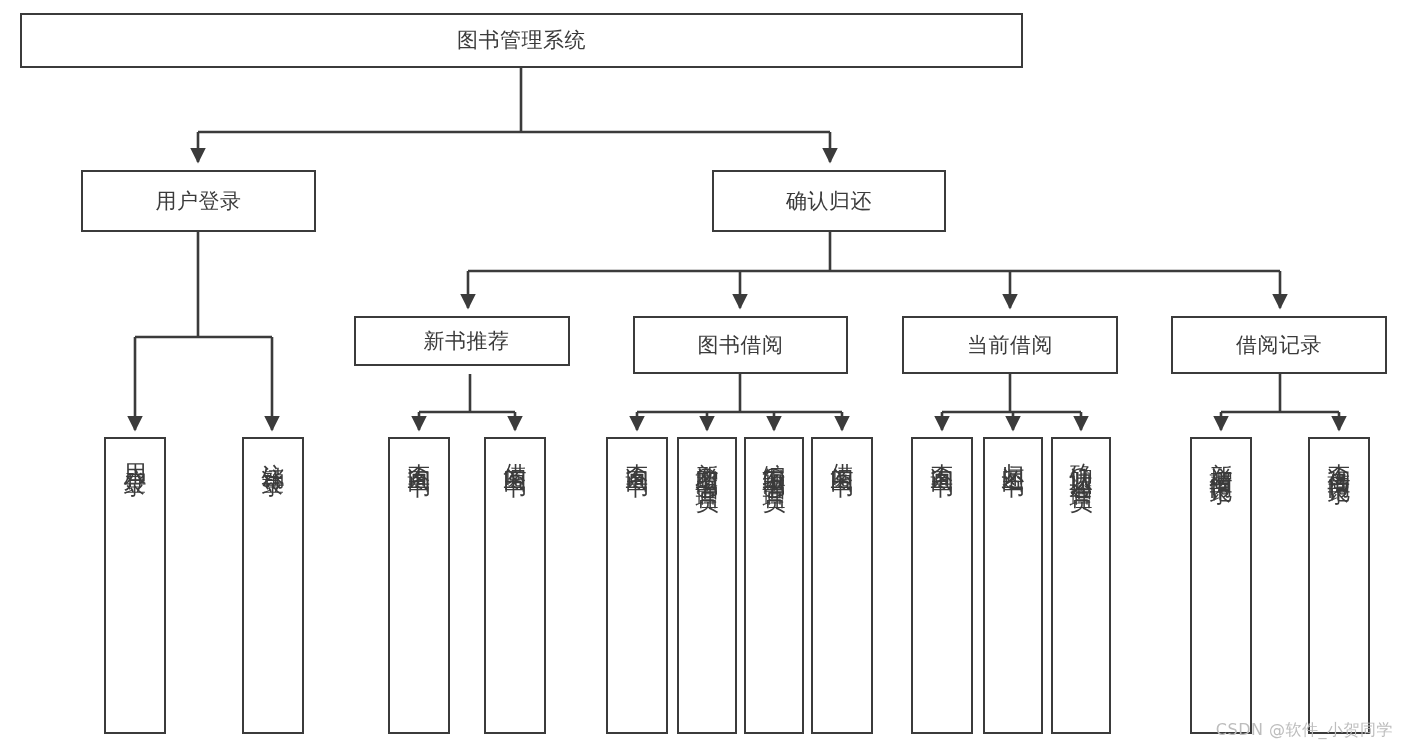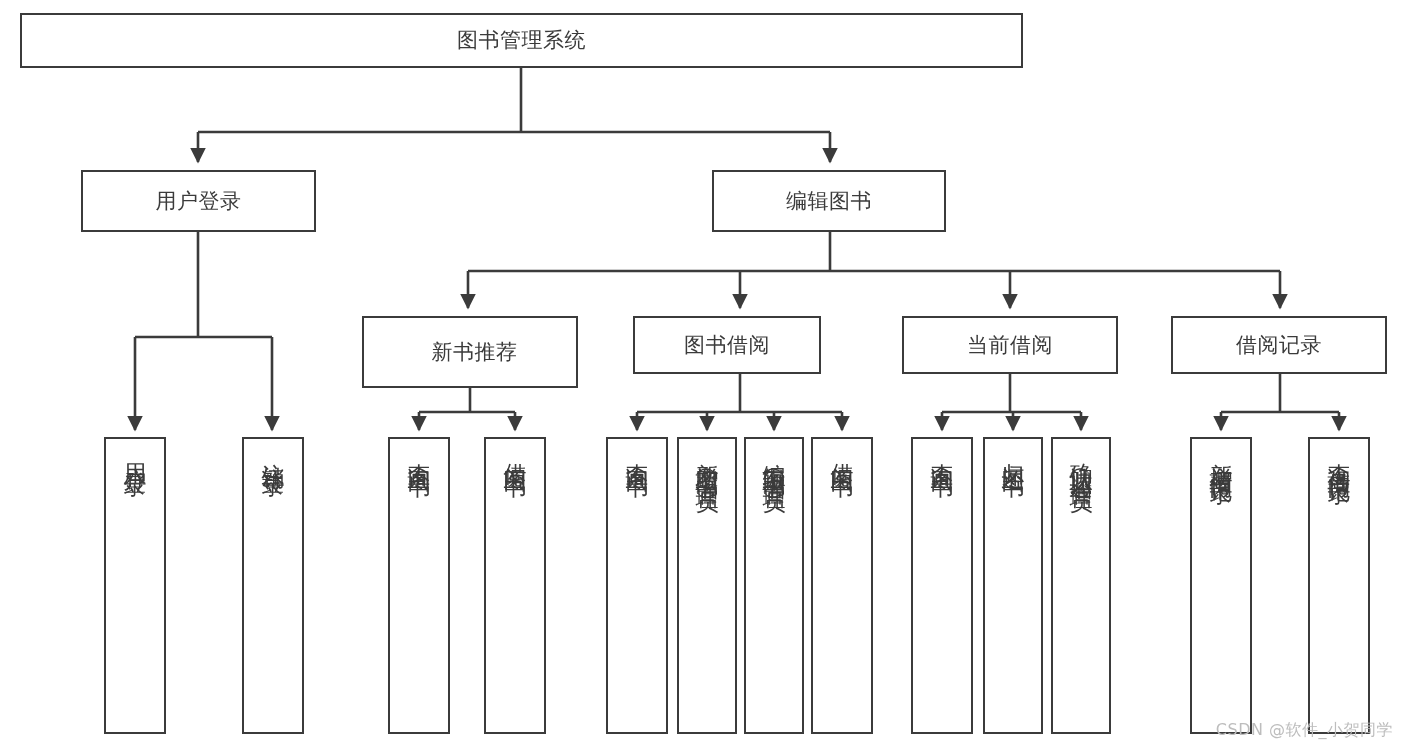--- a/index.html
+++ b/index.html
@@ -123,27 +123,27 @@
   </svg>
 
   <div class="node h" style="left:20px;top:13px;width:1003px;height:55px;">
     <span class="label">图书管理系统</span>
   </div>
 
   <div class="node h" style="left:81px;top:170px;width:235px;height:62px;">
     <span class="label">用户登录</span>
   </div>
   <div class="node h" style="left:712px;top:170px;width:234px;height:62px;">
-    <span class="label">编辑图书</span>
+    <span class="label">确认归还</span>
   </div>
 
-  <div class="node h" style="left:362px;top:316px;width:216px;height:72px;padding-left:9px;">
+  <div class="node h" style="left:354px;top:316px;width:216px;height:50px;padding-left:9px;">
     <span class="label">新书推荐</span>
   </div>
-  <div class="node h" style="left:633px;top:316px;width:188px;height:58px;">
+  <div class="node h" style="left:633px;top:316px;width:215px;height:58px;">
     <span class="label">图书借阅</span>
   </div>
   <div class="node h" style="left:1171px;top:316px;width:216px;height:58px;">
     <span class="label">借阅记录</span>
   </div>
   <div class="node h" style="left:902px;top:316px;width:216px;height:58px;">
     <span class="label">当前借阅</span>
   </div>
 
   <div class="node v" style="left:104px;top:437px;width:62px;height:297px;">

